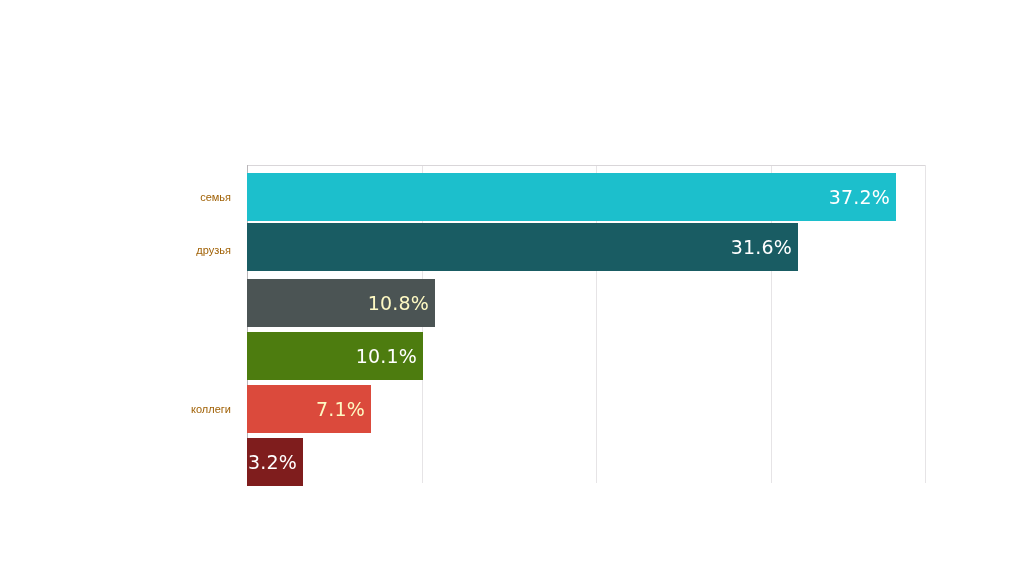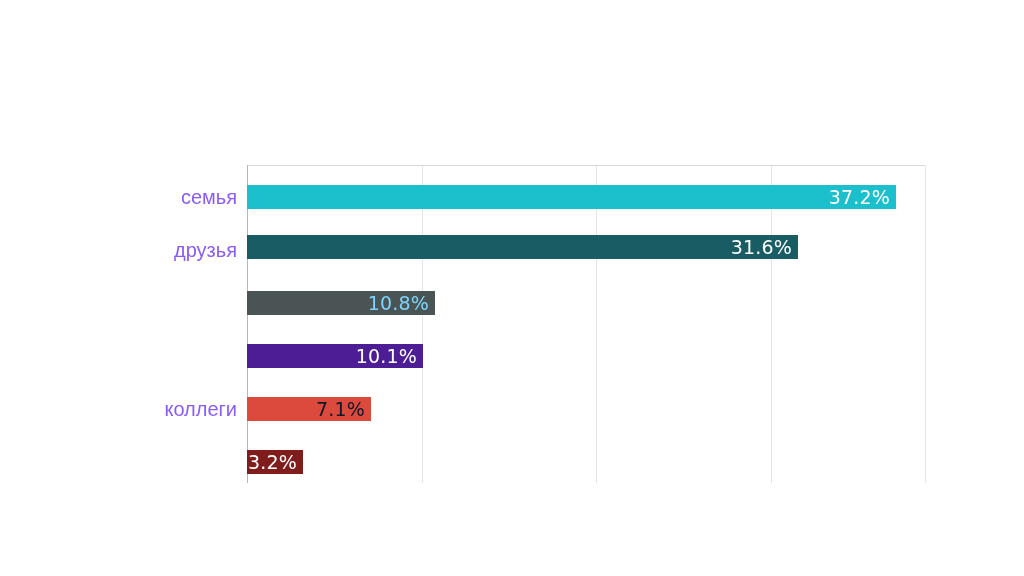--- a/index.html
+++ b/index.html
@@ -64,21 +64,21 @@
     inset: 0;
   }
   .bar-row {
     position: absolute;
     left: 0;
     height: 40px;
     display: flex;
     align-items: center;
   }
   .bar-rect {
-    height: 24px;
+    height: 48px;
     display: flex;
     align-items: center;
     justify-content: flex-end;
     box-sizing: border-box;
     padding-right: 6px;
   }
   .bar-value {
     color: #ffffff;
     font-size: 19px;
     line-height: 1;
@@ -90,27 +90,27 @@
   
   #labels-layer {
     position: absolute;
     left: 0;
     top: 165px;
     width: 243px;
     height: 318px;
   }
   .cat-label {
     position: absolute;
-    right: 6px;
+    right: 12px;
     height: 40px;
     display: flex;
     align-items: center;
     justify-content: flex-end;
-    font-size: 20px;
-    color: #8b5cf6;
+    font-size: 11px;
+    color: #a16207;
     white-space: nowrap;
     font-family: "Liberation Sans", sans-serif;
   }
 </style>
 </head>
 <body style="background: rgb(255, 255, 255);">
 
 <div id="chart-root">
 
   <div id="labels-layer">
@@ -134,31 +134,31 @@
             <span class="bar-value" style="color: rgb(255, 255, 255);">37.2%</span>
           </div>
         </div>
         <div class="bar-row" style="top: 62px; align-items: center;">
           <div class="bar-rect" title="друзья 31.6%" style="width: 551px; background: rgb(25, 92, 99);">
             <span class="bar-value" style="color: rgb(255, 255, 255);">31.6%</span>
           </div>
         </div>
         <div class="bar-row" style="top: 118px;">
           <div class="bar-rect" title="одногруппники 10.8%" style="width: 188px; background: rgb(75, 84, 84);">
-            <span class="bar-value" style="color: #7dd3fc;">10.8%</span>
+            <span class="bar-value" style="color: #fef9c3;">10.8%</span>
           </div>
         </div>
         <div class="bar-row" style="top: 171px;">
-          <div class="bar-rect" title="наставники 10.1%" style="width: 176px; background: #4c1d95; justify-content: flex-end;">
+          <div class="bar-rect" title="наставники 10.1%" style="width: 176px; background: #4d7c0f; justify-content: flex-end;">
             <span class="bar-value" style="color: rgb(255, 255, 255);">10.1%</span>
           </div>
         </div>
         <div class="bar-row" style="top: 224px;">
           <div class="bar-rect" title="коллеги 7.1%" style="width: 124px; background: rgb(219, 74, 60);">
-            <span class="bar-value" style="color: #0f172a;">7.1%</span>
+            <span class="bar-value" style="color: #fef9c3;">7.1%</span>
           </div>
         </div>
         <div class="bar-row" style="top: 277px;">
           <div class="bar-rect" title="незнакомые люди 3.2%" style="width: 56px; background: #7f1d1d;">
             <span class="bar-value" style="color: rgb(255, 255, 255);">3.2%</span>
           </div>
         </div>
       </div>
   </div>
 

